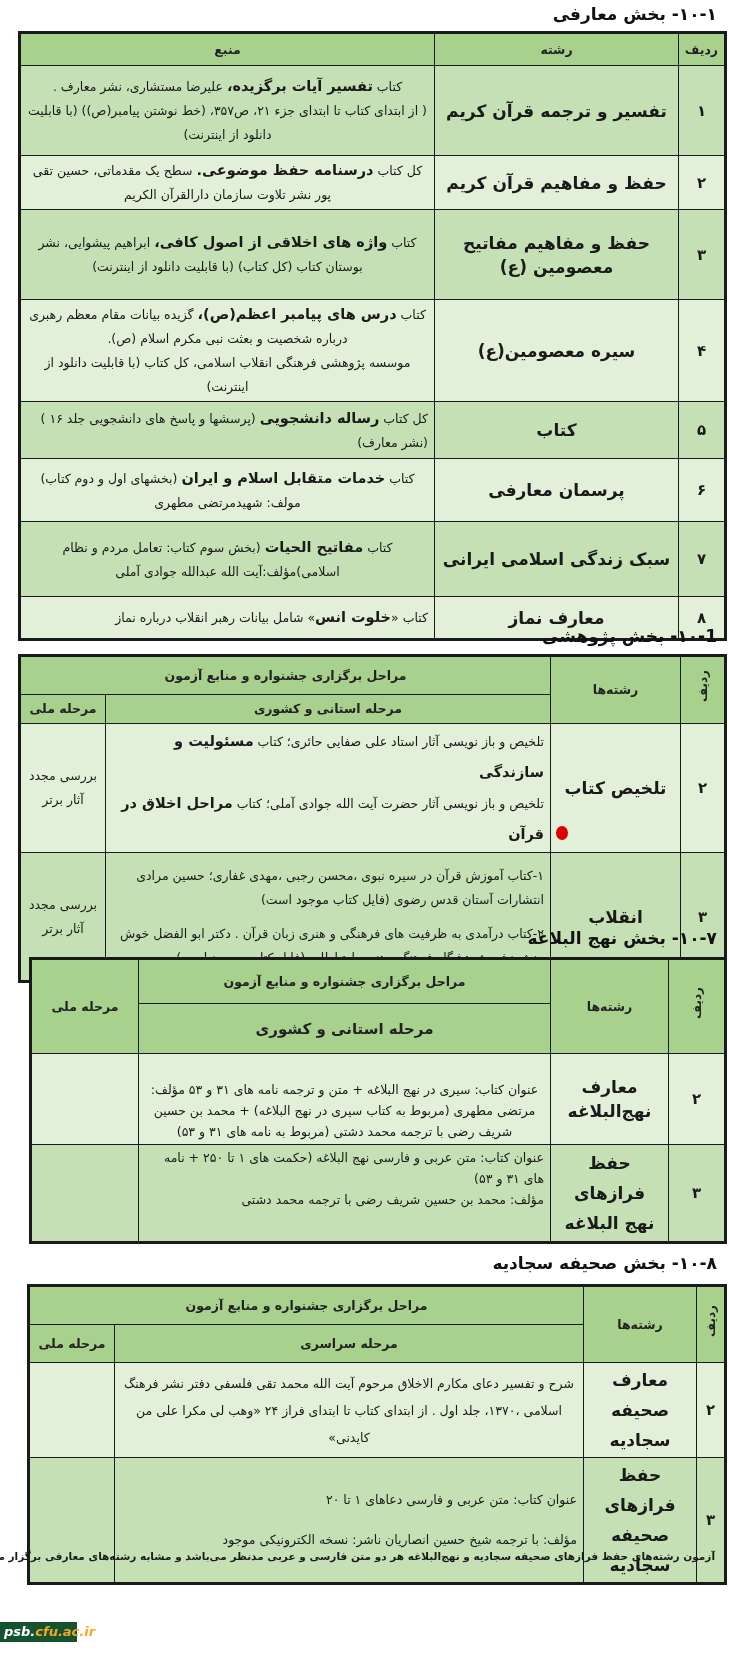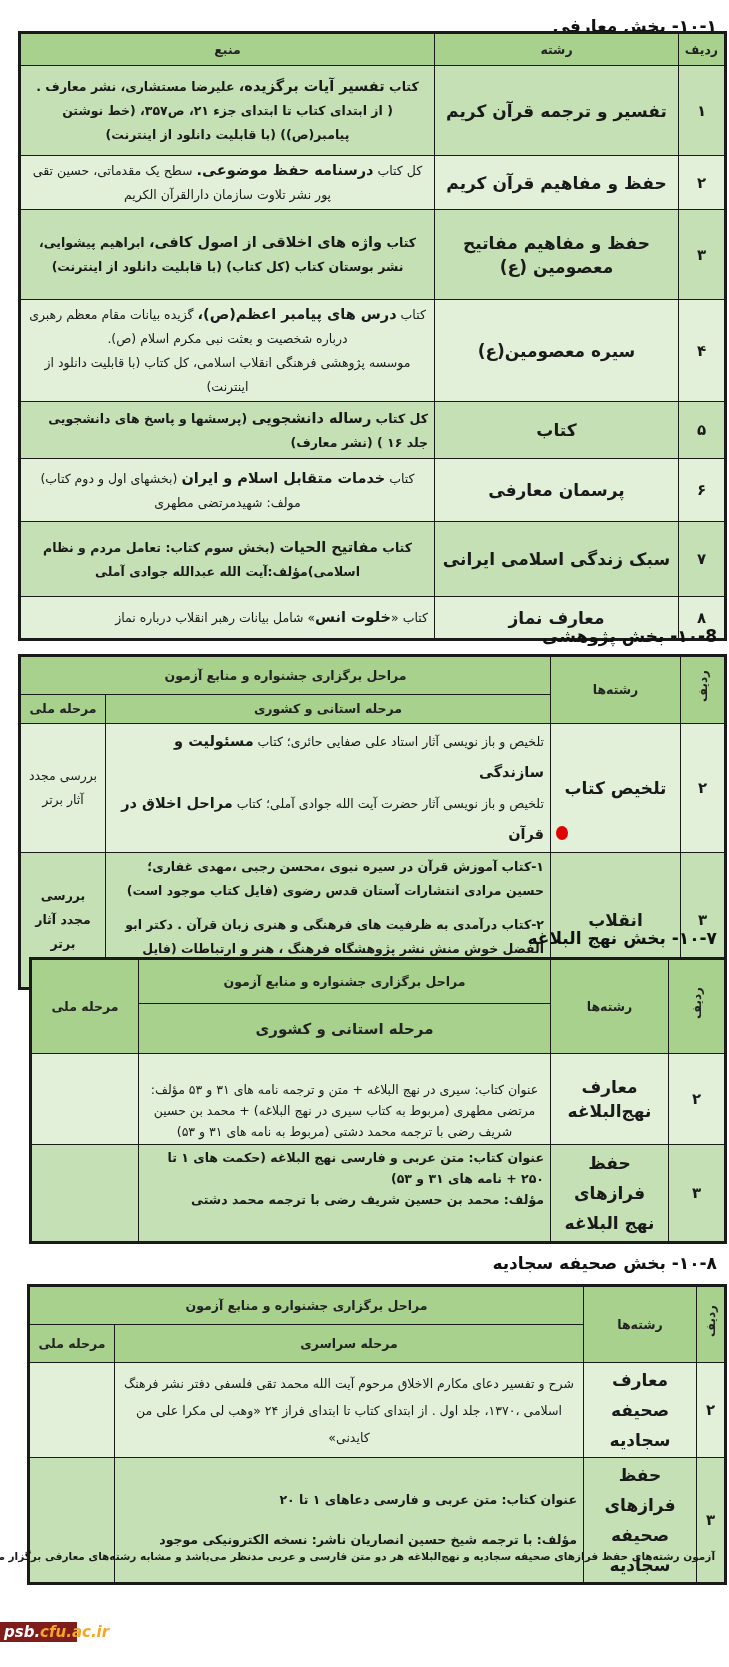--- a/index.html
+++ b/index.html
@@ -4,37 +4,37 @@
 <style>
   html,body{margin:0;padding:0;background:#ffffff;}
   body{width:729px;height:1667px;position:relative;overflow:hidden;
        font-family:"DejaVu Sans","Liberation Sans",sans-serif;color:#1a1a1a;direction:rtl;}
   .heading{position:absolute;right:12px;font-weight:bold;font-size:17px;color:#111;white-space:nowrap;}
   table{position:absolute;border-collapse:collapse;table-layout:fixed;direction:rtl;}
   td,th{border:1.5px solid #1a1a1a;padding:2px 6px;vertical-align:middle;text-align:center;font-size:12.5px;line-height:24px;}
   table.outer{outline:2.5px solid #1a1a1a;}
   th{background:#a9d18e;font-weight:bold;color:#222;}
   .r-light td{background:#e2efd9;}
-  .r-mid td{background:#c5e0b4;font-weight:bold;}
+  .r-mid td{background:#c5e0b4;}
   td.num{font-size:15px;font-weight:bold;}
   td.field{font-weight:bold;font-size:17px;}
   td.src{text-align:center;}
   td.src-r{text-align:right;}
   b.em{font-size:14.5px;}
   .vert{writing-mode:vertical-rl;transform:rotate(180deg);display:inline-block;font-size:12px;font-weight:bold;}
   .dot{position:absolute;width:12px;height:14px;border-radius:50%;background:#e00000;}
   .note{position:absolute;right:14px;top:1550px;font-size:10.5px;font-weight:bold;white-space:nowrap;}
-  .wm{position:absolute;left:0;top:1622px;width:73px;height:20px;background:#7f1d1d;color:#fff;
-      font-family:"DejaVu Sans",sans-serif;font-size:15px;font-weight:bold;font-style:italic;line-height:20px;padding-left:4px;direction:ltr;}
+  .wm{position:absolute;left:0;top:1622px;width:73px;height:20px;background:#14532d;color:#fff;
+      font-family:"DejaVu Sans",sans-serif;font-size:13px;font-weight:bold;font-style:italic;line-height:20px;padding-left:4px;direction:ltr;}
   .wm .wm-domain{color:#f5a623;}
 </style>
 </head>
 <body>
 
-<div class="heading" style="top:16px;text-align:right;">۱۰-۱- بخش معارفی</div>
+<div class="heading" style="top:4px;text-align:right;">۱۰-۱- بخش معارفی</div>
 
 <table class="outer" style="left:20px;top:33px;width:704px;">
   <colgroup>
       <col style="width:46px">
       <col style="width:244px">
       <col style="width:414px">
     </colgroup>
   <tbody>
       <tr style="height:32px">
     <th>ردیف</th>
@@ -95,21 +95,21 @@
   <tr class="r-light" style="height:42px">
     <td class="num">۸</td>
     <td class="field">معارف نماز</td>
     <td class="src-r">
       <span>کتاب «</span><b class="em">خلوت انس</b><span>» شامل بیانات رهبر انقلاب درباره نماز</span>
     </td>
   </tr>
 </tbody>
   </table>
 
-<div class="heading" style="top:626px;">۱۰-8- بخش پژوهشی</div>
+<div class="heading" style="top:626px;">۱۰-1- بخش پژوهشی</div>
 
 <table class="outer" style="left:20px;top:656px;width:704px;">
   <colgroup>
       <col style="width:44px">
       <col style="width:130px">
       <col style="width:445px">
       <col style="width:85px">
     </colgroup>
   <tbody>
       <tr style="height:38px">

